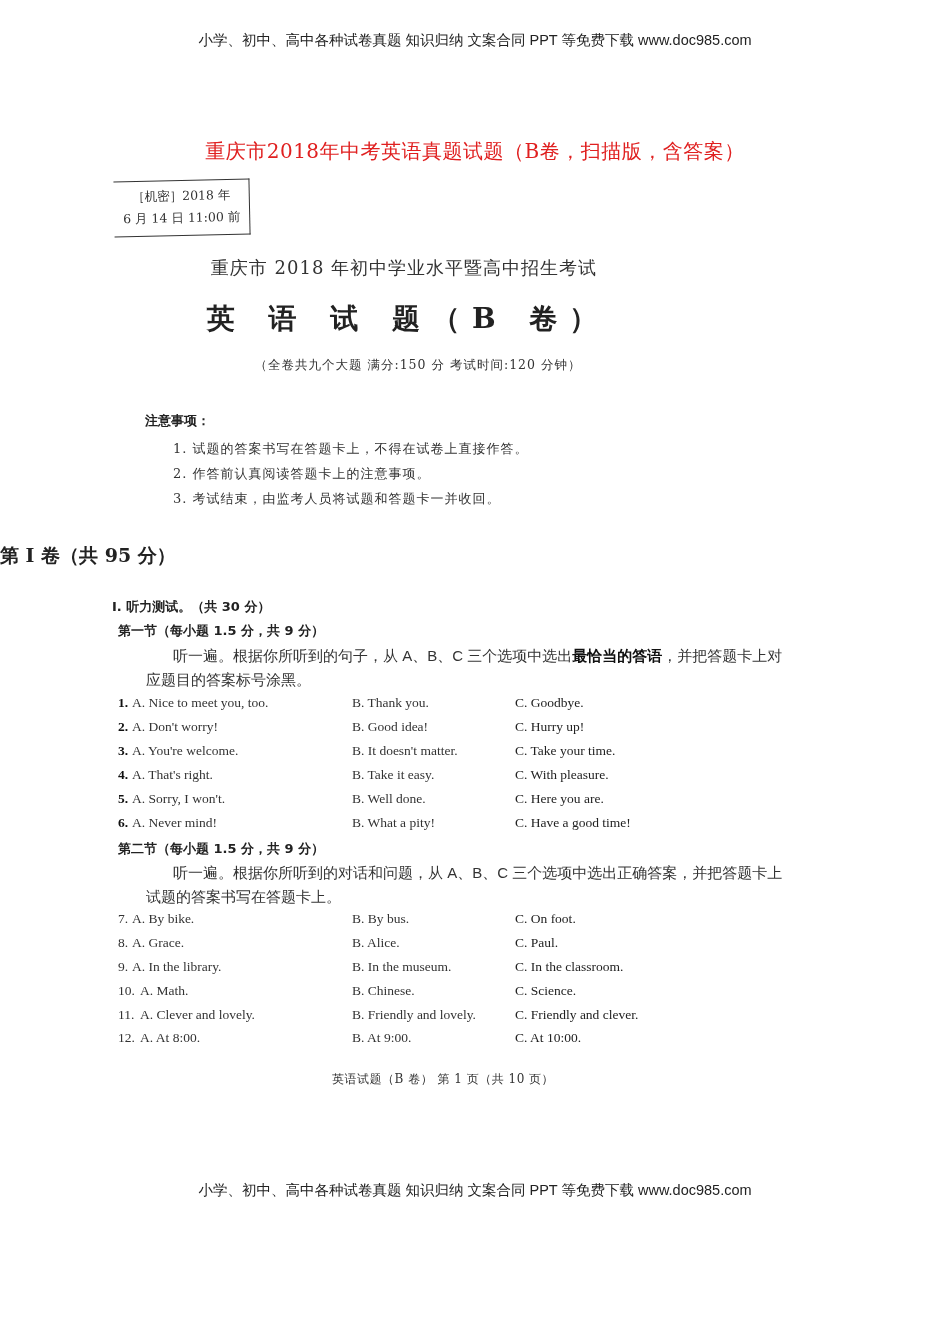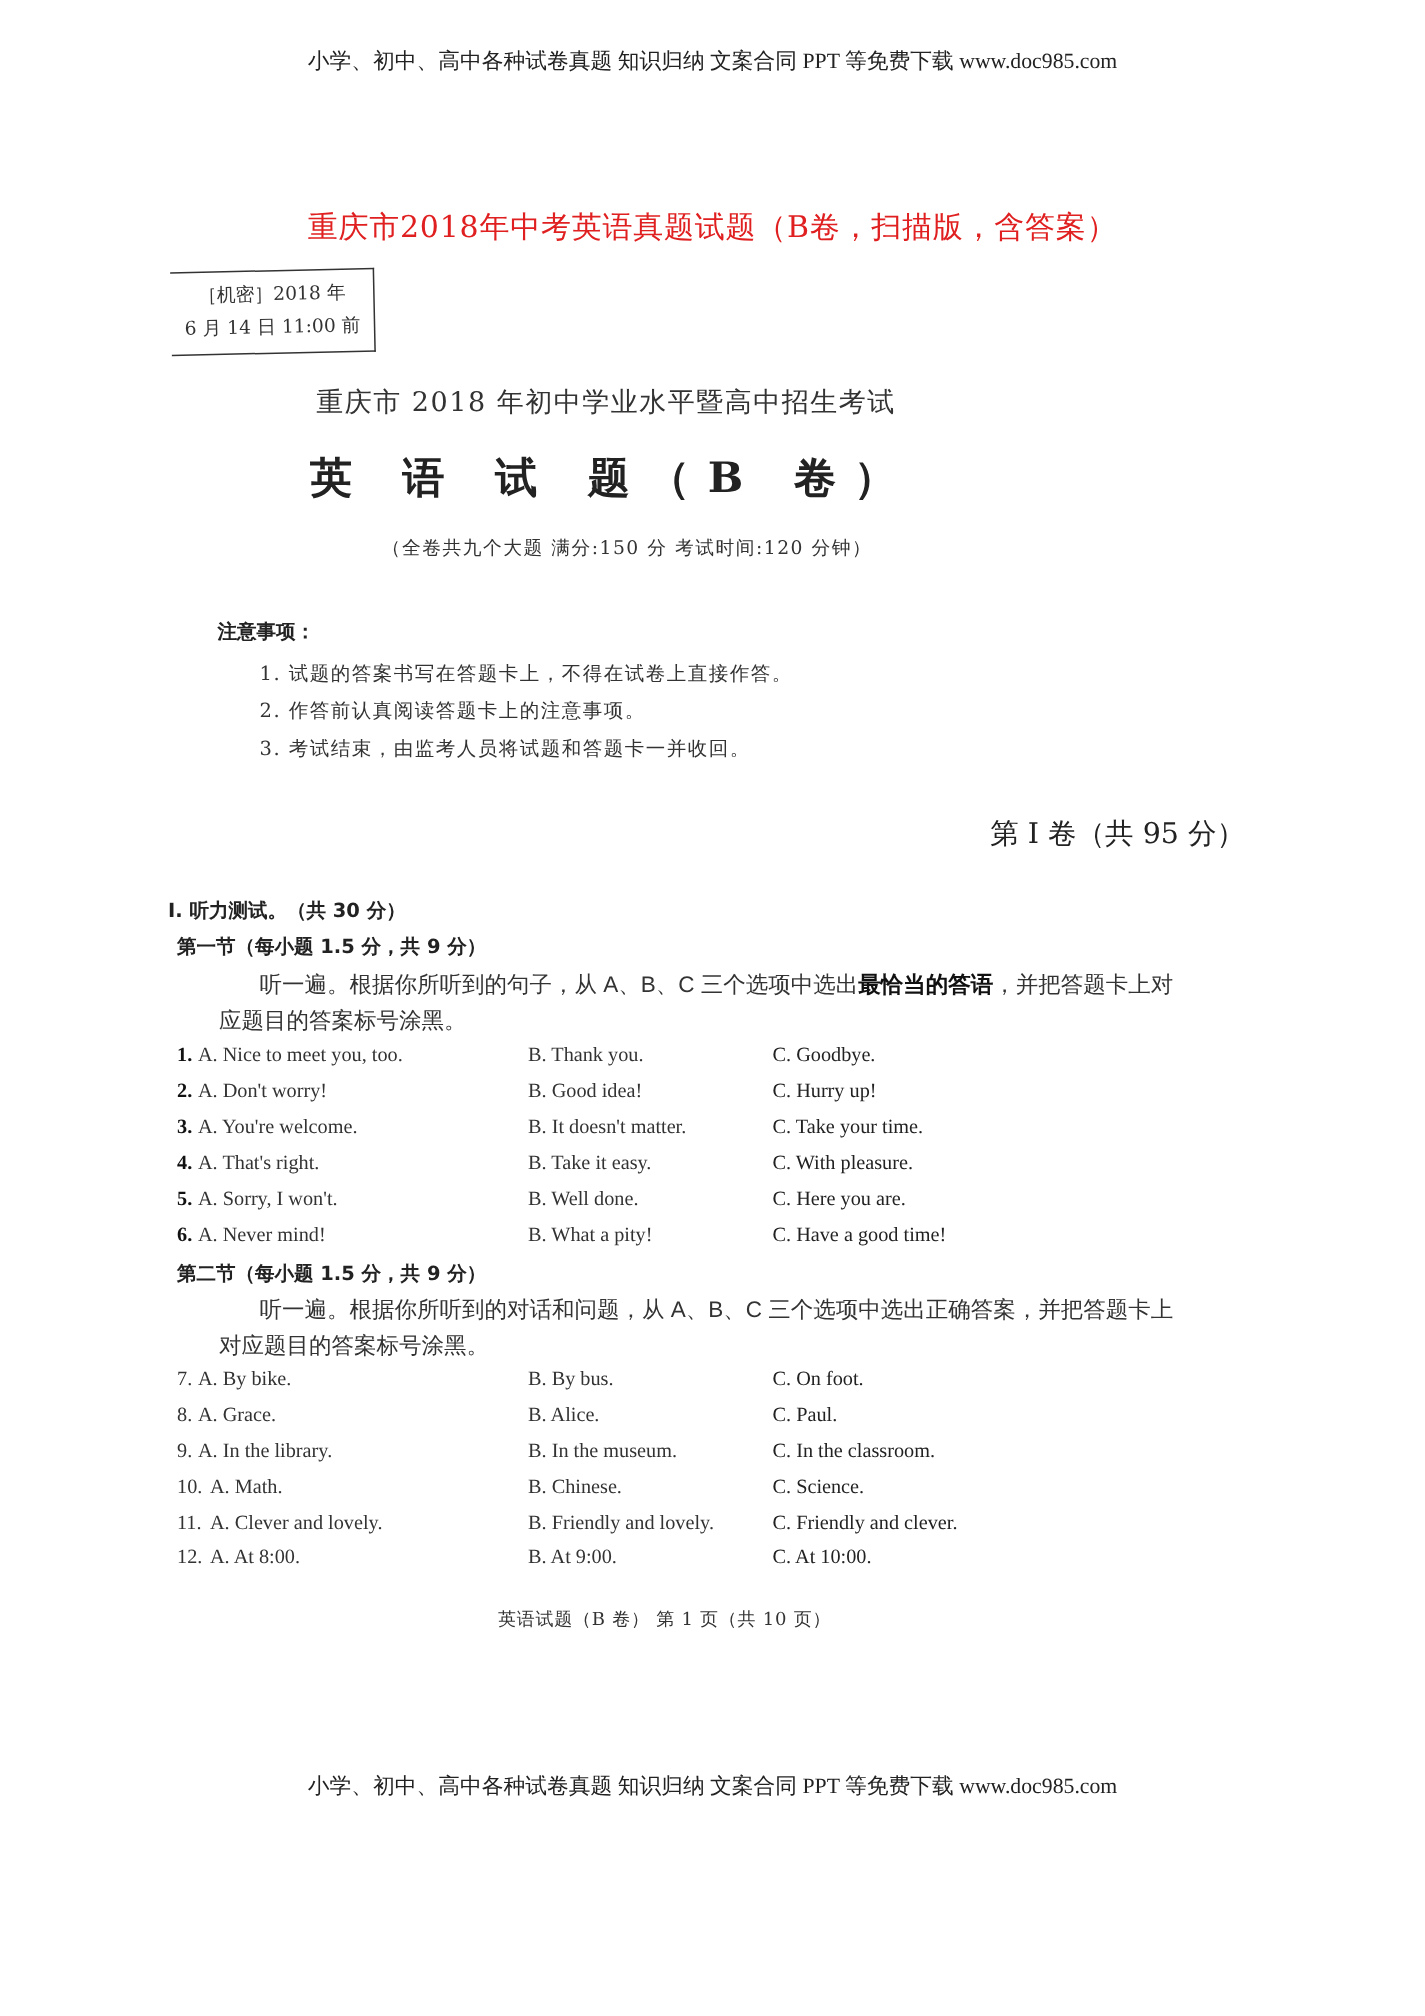--- a/index.html
+++ b/index.html
@@ -3,21 +3,21 @@
   <meta charset="utf-8">
   <style>
     html, body { margin: 0; padding: 0; background: #ffffff; }
     body {
       width: 950px; height: 1344px; position: relative; overflow: hidden;
       font-family: "DejaVu Serif", "Liberation Serif", serif;
       color: #1a1a1a;
     }
     .banner {
       position: absolute; left: 0; width: 950px; text-align: center;
-      font-family: Liberation Serif, serif;
+      font-family: Liberation Sans, sans-serif;
       font-size: 14.5px; color: #222;
     }
     .banner.top { top: 31px; }
     .banner.bottom { top: 1181px; }
     .red-title {
       position: absolute; top: 138px; left: 0; width: 950px; text-align: center;
       font-family: "DejaVu Serif", serif; font-weight: normal;
       font-size: 20px; color: #e02020; letter-spacing: 0.5px;
     }
     .secret-box {
@@ -42,22 +42,22 @@
       font-size: 12.5px; color: #333; letter-spacing: 1px;
       transform: translateX(-12px);
     }
     .notes-head {
       position: absolute; left: 145px; top: 412px; font-size: 13px; font-weight: bold; color: #222;
     }
     .note {
       position: absolute; left: 173px; font-size: 13px; color: #333; letter-spacing: 1px;
     }
     .part-title {
-      position: absolute; top: 543px; left: 0; width: 830px; text-align: right;
-      font-size: 19px; font-weight: normal; color: #222;
+      position: absolute; top: 543px; left: 0; width: 830px; text-align: left;
+      font-size: 19px; font-weight: bold; color: #222;
     }
     .sec-head {
       position: absolute; left: 118px; font-size: 13px; font-weight: bold; color: #222;
       font-family: "DejaVu Sans", sans-serif;
     }
     .instr {
       position: absolute; font-size: 15px; color: #333;
       font-family: Liberation Sans, sans-serif;
       padding-left: 28px;
     }
@@ -137,21 +137,21 @@
 </div>
 <div class="q-row" style="top:815px">
   <span class="num">6.</span>
   <span class="optA">A. Never mind!</span>
   <span class="optB">B. What a pity!</span>
   <span class="optC">C. Have a good time!</span>
 </div>
 
 <div class="sec-head" style="top:840px">第二节（每小题 1.5 分，共 9 分）</div>
 <div class="instr" style="top:864px; left:145px">听一遍。根据你所听到的对话和问题，从 A、B、C 三个选项中选出正确答案，并把答题卡上</div>
-<div class="instr" style="top:888px; left:118px">对应题目的答案标号涂黑。</div>
+<div class="instr" style="top:888px; left:118px">试题的答案书写在答题卡上。</div>
 
 <div class="q-row" style="top:911px">
   <span class="num plain">7.</span>
   <span class="optA">A. By bike.</span>
   <span class="optB">B. By bus.</span>
   <span class="optC">C. On foot.</span>
 </div>
 <div class="q-row" style="top:935px">
   <span class="num plain">8.</span>
   <span class="optA">A. Grace.</span>

